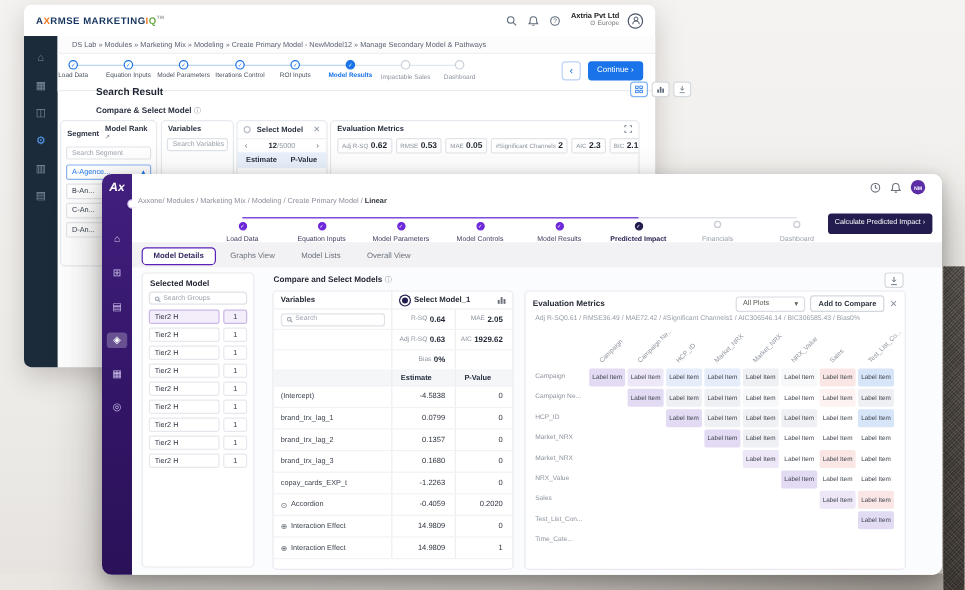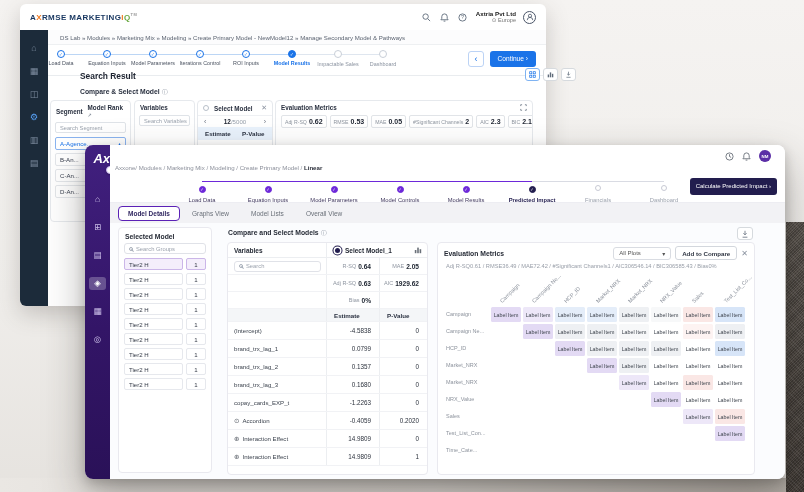--- a/index.html
+++ b/index.html
@@ -88,21 +88,21 @@
   #bw-chips{display:flex;gap:3px;padding:1px 5px;}
   .chip{border:1px solid #e1e4e8;border-radius:2px;padding:2px 3px;display:flex;align-items:baseline;gap:2px;white-space:nowrap;}
   .chip-l{font-size:5.2px;color:#8d949e;}
   .chip-v{font-size:7px;font-weight:bold;color:#1d2330;}
 
   
   #fw{position:absolute;left:85px;top:145px;width:700px;height:334px;background:#fbfcfe;border-radius:8px;
     box-shadow:0 18px 40px rgba(50,45,40,.38),0 4px 12px rgba(0,0,0,.2);z-index:2;}
   .fw-side{position:absolute;left:0;top:0;width:25px;height:100%;border-radius:8px 0 0 8px;
     background:linear-gradient(180deg,#41207f 0%,#331567 55%,#2a1158 100%);}
-  .fw-logo{position:absolute;top:6px;left:0;right:0;text-align:right;color:#fff;font-size:13px;
+  .fw-logo{position:absolute;top:6px;left:0;right:0;text-align:center;color:#fff;font-size:10px;
     font-weight:bold;font-style:italic;}
   .fw-toggle{position:absolute;top:21px;right:-4px;width:8px;height:8px;background:#fff;
     border:1px solid #cbb9f0;border-radius:50%;box-shadow:0 1px 2px rgba(0,0,0,.25);cursor:pointer;}
   .fw-nav{position:absolute;top:48px;left:0;right:0;display:flex;flex-direction:column;align-items:center;gap:15px;}
   .fw-ic{color:#cbbfe8;font-size:8.5px;line-height:1;cursor:pointer;width:17px;height:13px;
     display:flex;align-items:center;justify-content:center;}
   .fw-ic.act{background:rgba(255,255,255,.25);border-radius:3px;color:#fff;}
   .fw-head{position:absolute;left:25px;top:0;right:0;height:28px;background:#fff;border-radius:0 8px 0 0;}
   .fw-utils{position:absolute;right:14px;top:5px;display:flex;align-items:center;gap:8px;}
   .fw-utils .hicon{margin:0;color:#6a7079;}

